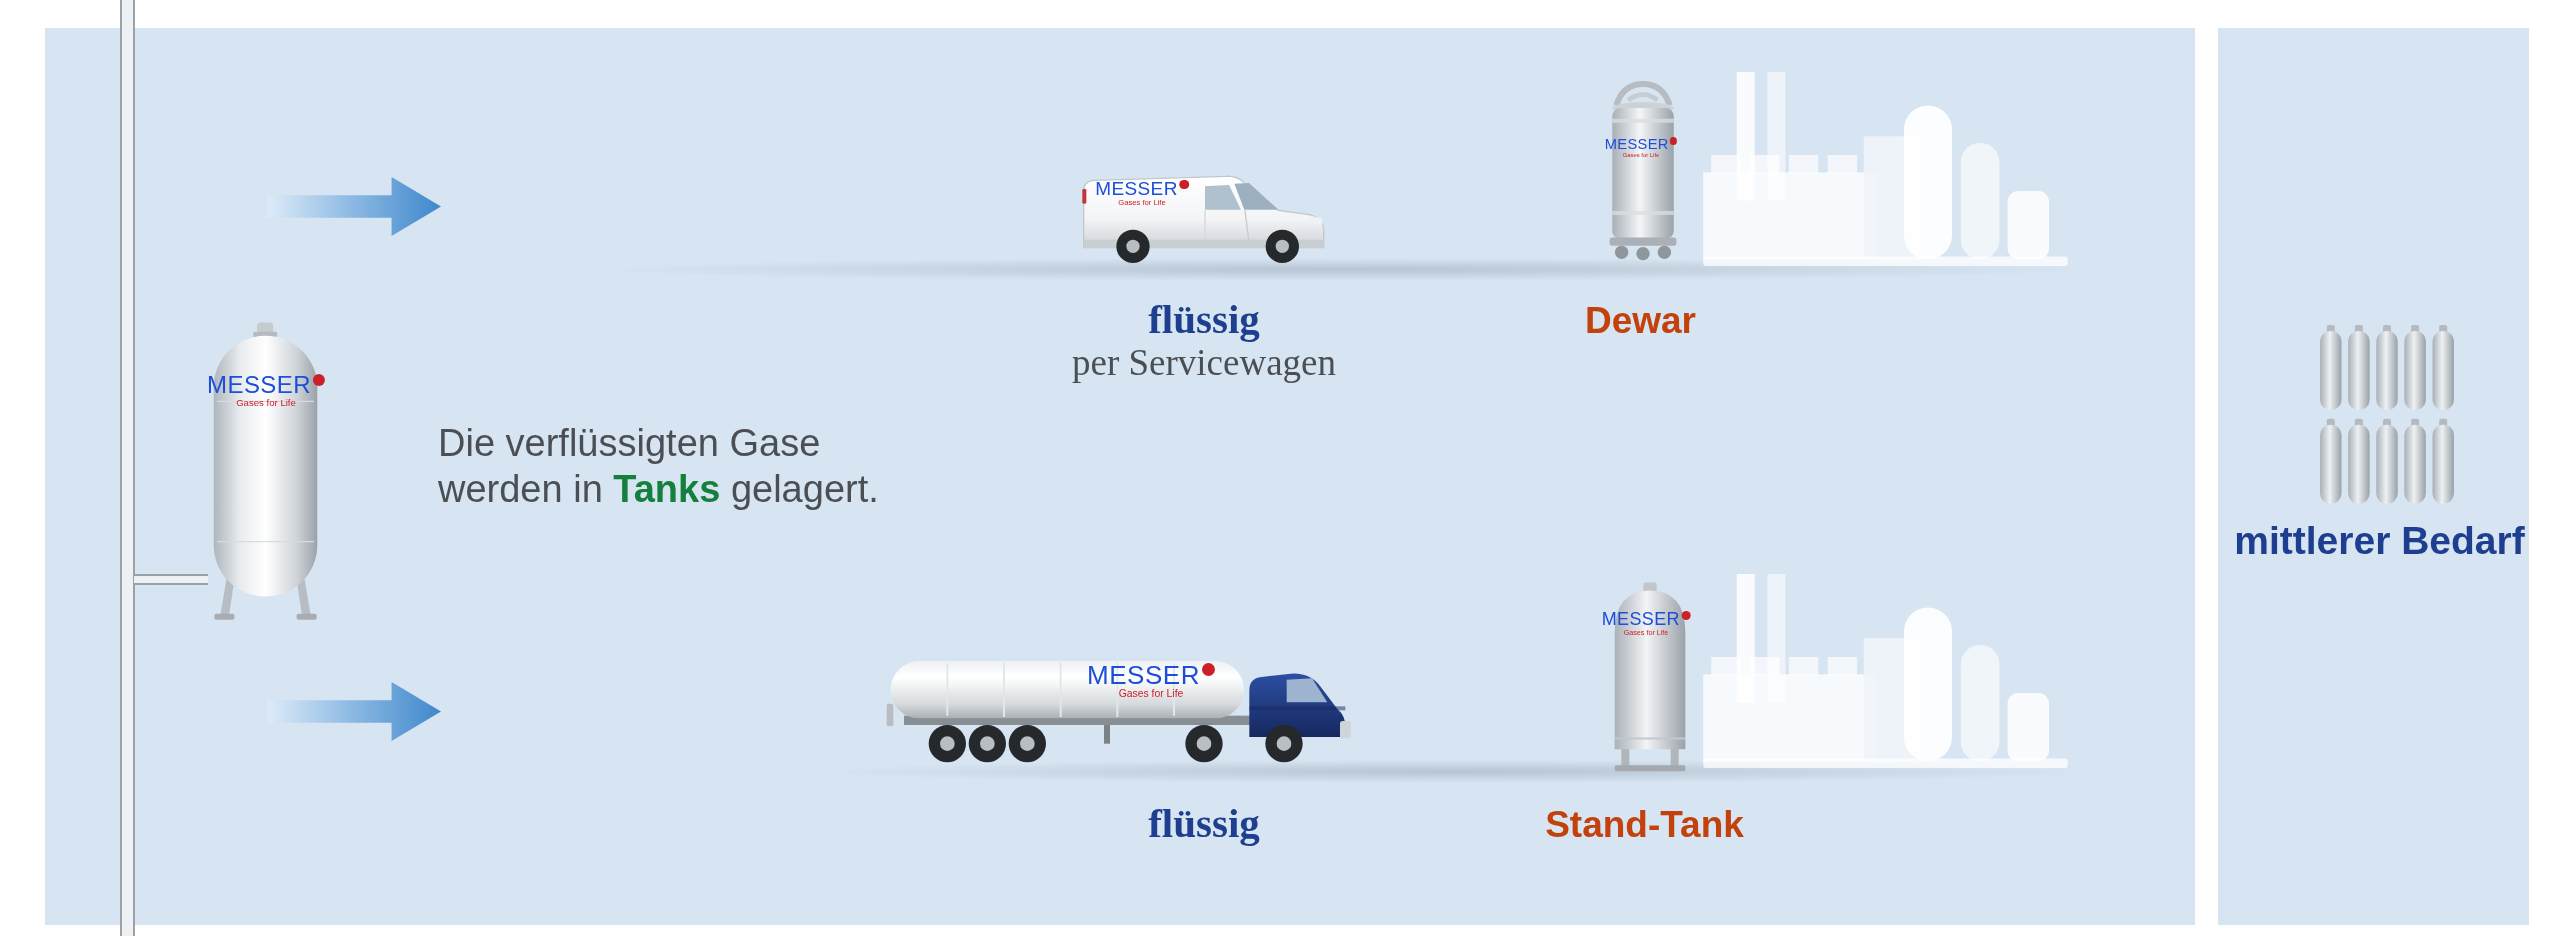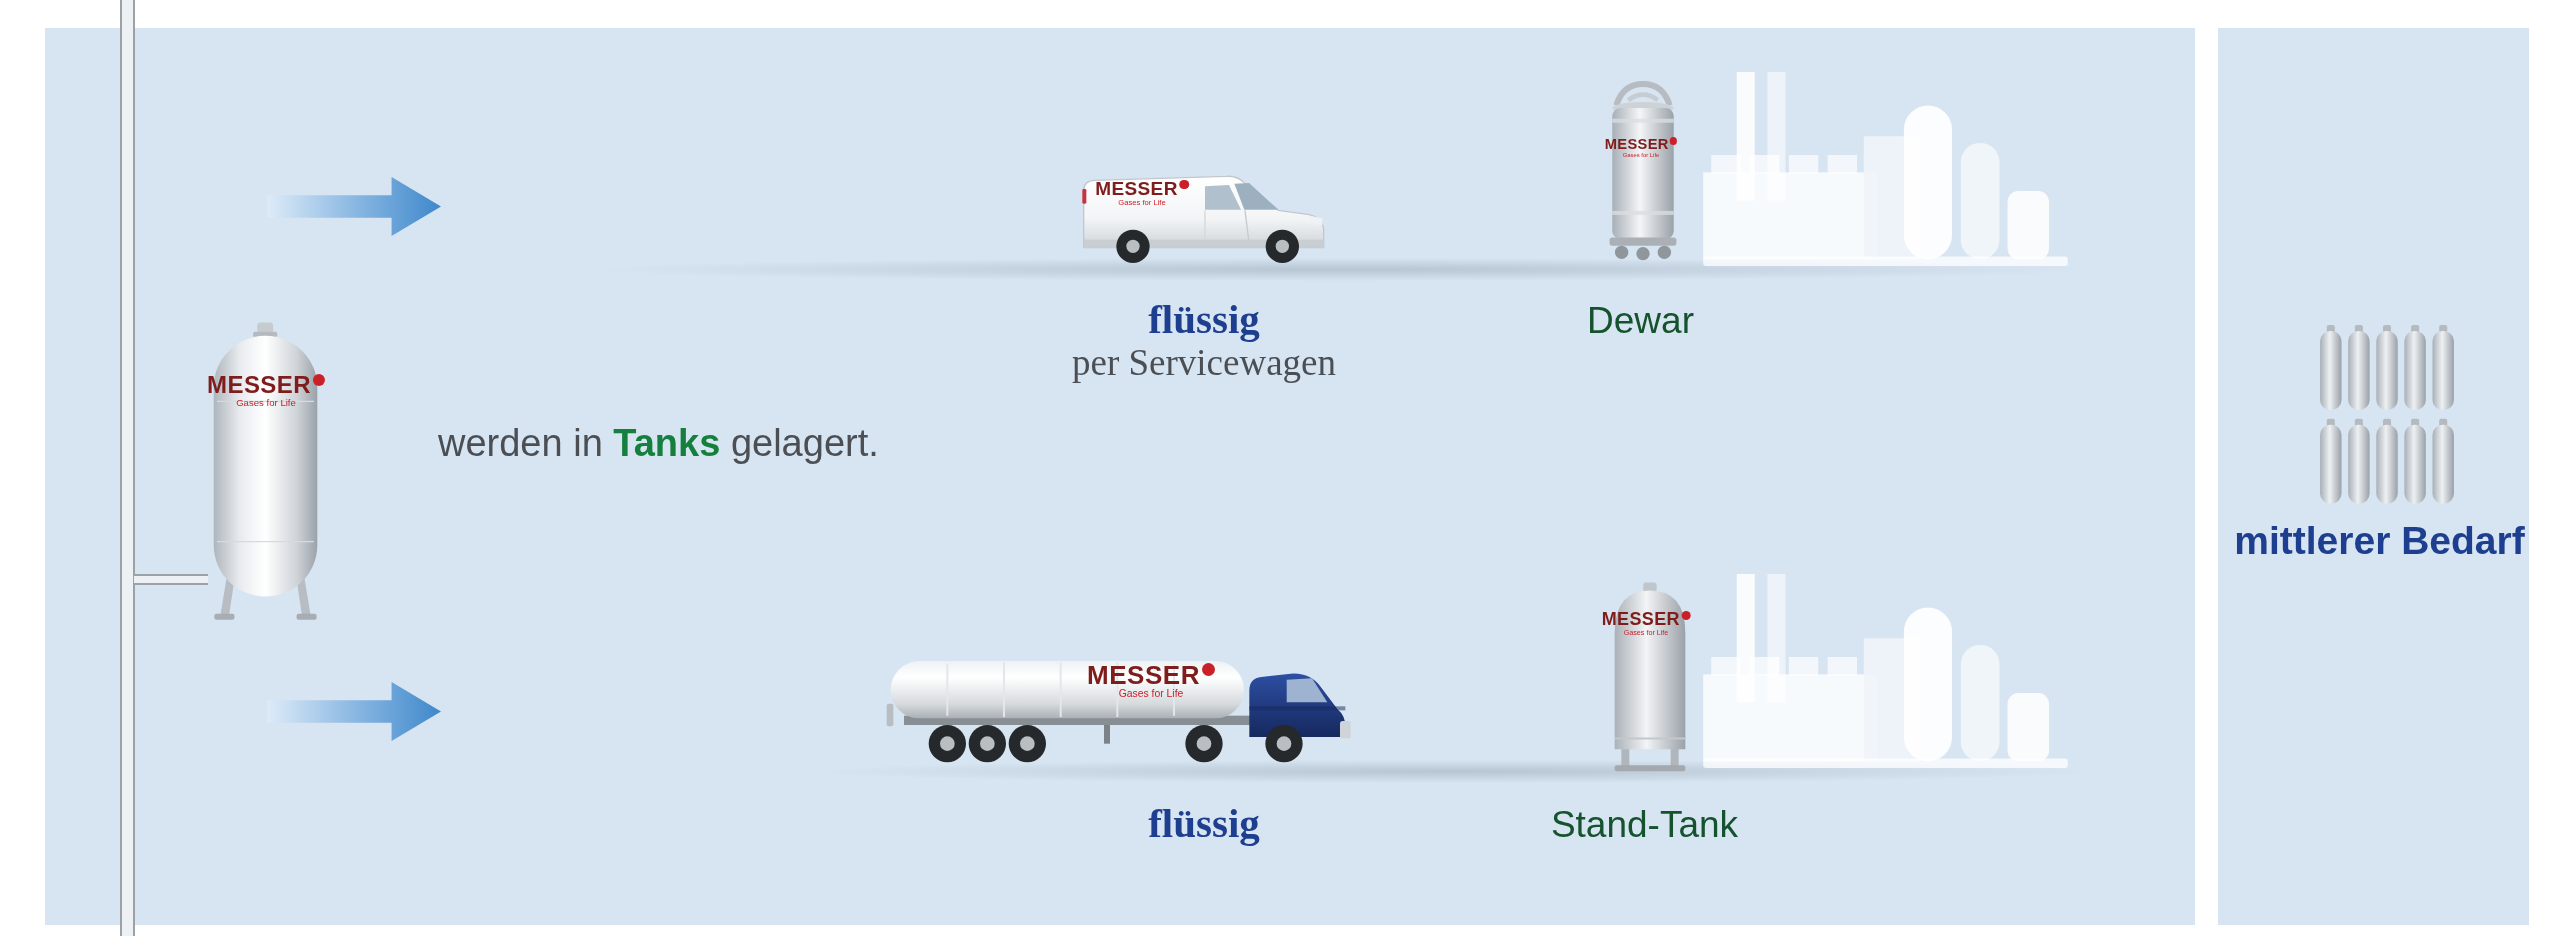--- a/index.html
+++ b/index.html
@@ -22,28 +22,28 @@
   .shadow { position:absolute;
     background:radial-gradient(ellipse at center, rgba(110,125,140,0.30) 0%, rgba(110,125,140,0) 72%); }
 
   .desc { position:absolute; font-size:38px; color:#4b4f54; line-height:1.22; }
   .desc .bold-blue { font-weight:700; color:#15803d; }
 
   .route-label { position:absolute; text-align:center;font-family:Liberation Serif, serif; }
   .route-label .bold { display:block; font-weight:700; font-size:41px; color:#1e3f8f; line-height:1.05; }
   .route-label .sub { display:block; font-size:37px; color:#4b4f54; margin-top:3px; line-height:1.05; }
 
-  .dest-label { position:absolute; text-align:center; font-size:37px; color:#14532d; line-height:1.05; }
+  .dest-label { position:absolute; text-align:center; font-size:37px; color:#c2410c; line-height:1.05;font-weight:bold; }
 
   .need-label { position:absolute; text-align:center; font-weight:700; font-size:39px;
     color:#1e3f8f; white-space:nowrap; }
 
   .messer-logo { position:absolute; text-align:center; line-height:1; transform:translateX(-50%); }
   .messer-logo .row { display:flex; align-items:flex-start; justify-content:center; gap:0.08em; }
-  .messer-logo .name { font-weight:700; color:#7f1d1d; letter-spacing:0.02em; font-size:1em; }
+  .messer-logo .name { font-weight:400; color:#1d4ed8; letter-spacing:0.02em; font-size:1em; }
   .messer-logo .badge { width:0.5em; height:0.5em; background:#cc2029; border-radius:50%;
     display:inline-block; margin-top:0.03em; }
   .messer-logo .tagline { color:#cc2029; font-size:0.40em; margin-top:0.14em; white-space:nowrap; }
 </style>
 </head>
 <body>
 
 <div class="stage">
 
   <div class="panel main"></div>
@@ -282,20 +282,21 @@
 
   <div class="messer-logo" style="left:1646px; top:610px; font-size:18px;">
     <div class="row">
       <span class="name">MESSER</span>
       <span class="badge"></span>
     </div>
     <div class="tagline">Gases for Life</div>
   </div>
 
   <div class="desc" style="left:438px; top:420px;">
+    <div>Die verflüssigten Gase</div>
     <div><span>werden in </span><span class="bold-blue">Tanks</span><span> gelagert.</span></div>
   </div>
 
   <div class="route-label" style="left:1030px; top:298px; width:348px;">
     <span class="bold">flüssig</span>
     <span class="sub">per Servicewagen</span>
   </div>
   <div class="dest-label" style="left:1490px; top:302px; width:301px;">Dewar</div>
 
   <div class="route-label" style="left:1030px; top:802px; width:348px;">

